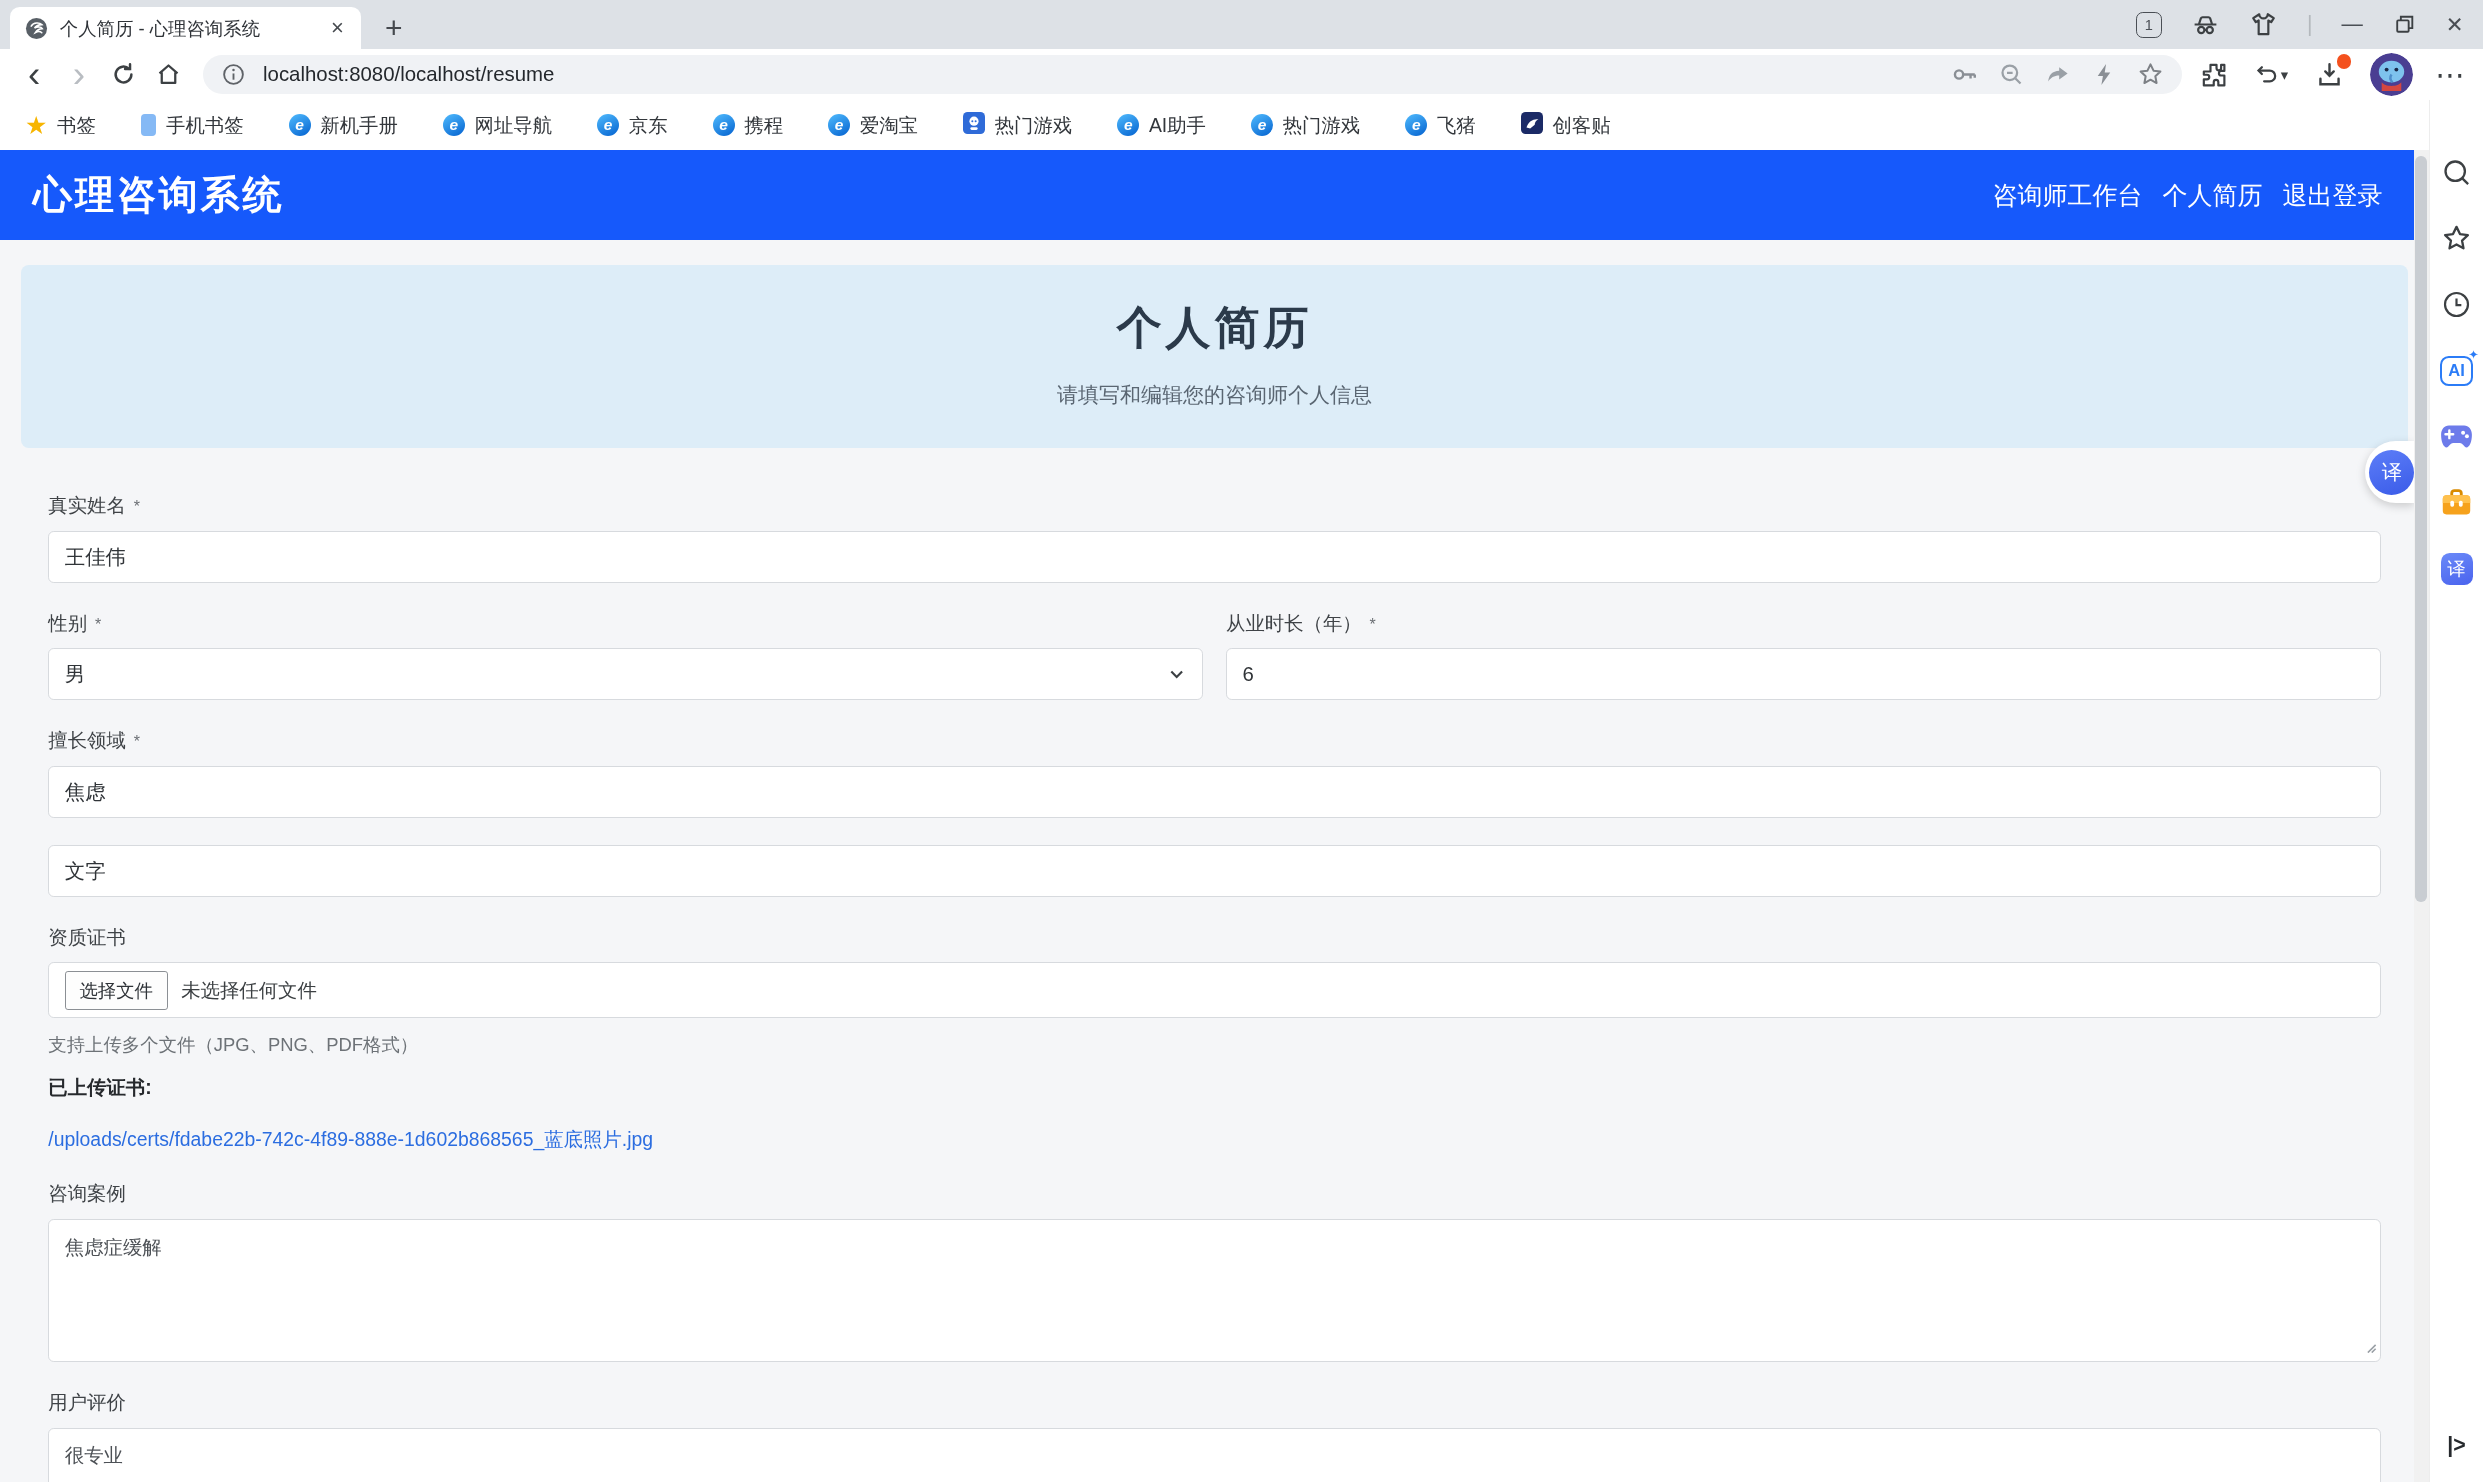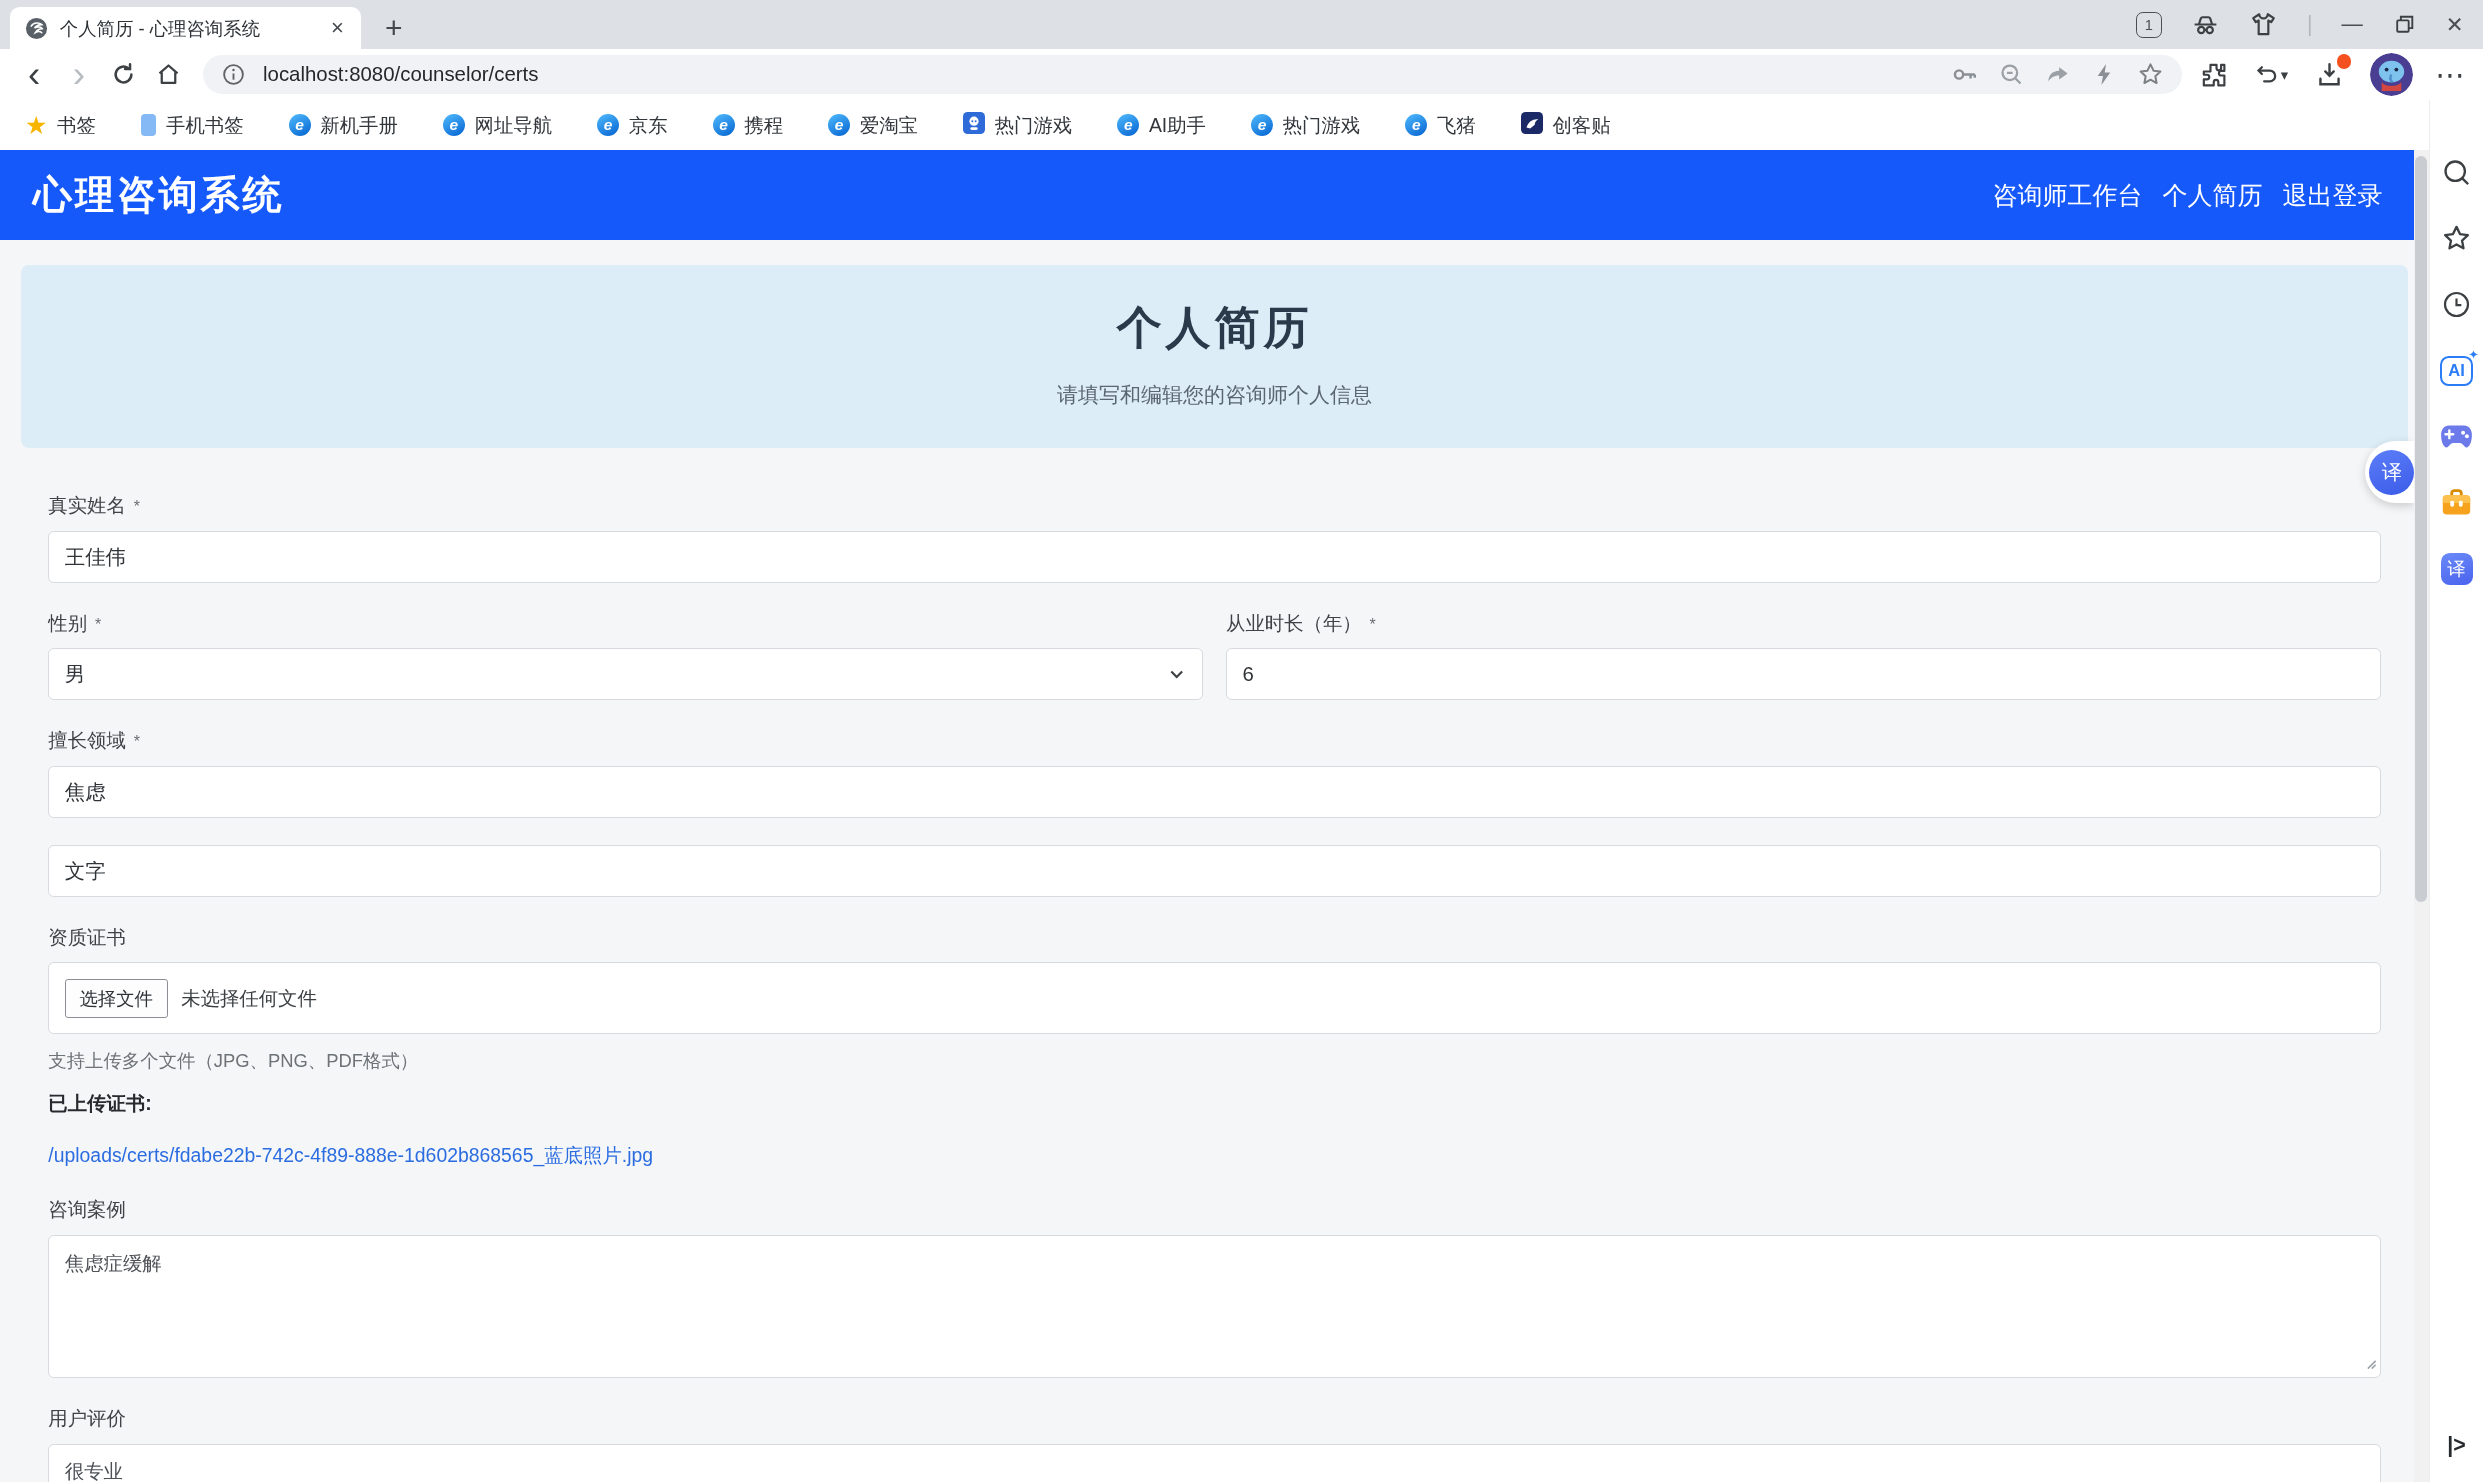--- a/index.html
+++ b/index.html
@@ -62,21 +62,21 @@
   .form { padding:0 27px; }
   .grp { margin-top:27px; }
   .grp-first { margin-top:44px; }
   .lbl { font-size:19.4px; color:#3f4347; }
   .req { color:#6a6e73; margin-left:7.8px; }
   .ctl { margin-top:11.6px; background:#fff; border:1px solid #d7dade; border-radius:5.8px; height:52px;
          display:flex; align-items:center; padding:0 15.5px; font-size:20.4px; color:#303438; }
   .row { display:flex; gap:23px; }
   .col { flex:1; }
   .chev { margin-left:auto; display:flex; align-items:center; }
-  .upload-box { height:72px;text-align:center; }
+  .upload-box { height:56px;text-align:center; }
   .file-btn { border:1px solid #8b8f94; background:#fdfdfd; border-radius:2.9px; padding:5.8px 13.6px; font-size:18.4px; color:#2f3338; cursor:pointer; }
   .no-file { margin-left:13.6px; font-size:19.4px; color:#3c4043; }
   .hint { margin-top:13.6px; font-size:18.4px; color:#6d7277; }
   .up-head { margin-top:17.5px; font-size:19.4px; font-weight:bold; color:#26292d; }
   .up-link { display:inline-block; margin-top:25px; font-size:19.4px; color:#2b6de0; text-decoration:none; cursor:pointer; }
   .ta { height:143px; align-items:flex-start; padding:13.6px 15.5px; position:relative; color:#4d5156; font-size:19.4px; }
   .ta .resize { position:absolute; right:2.9px; bottom:2.9px; }
   .ta2 { height:204px; }
 
   .float-tr { position:absolute; right:15.5px; top:291px; width:49px; height:62px; background:#fff;
@@ -160,21 +160,21 @@
     </span>
 
     <div class="urlbar">
       <span class="cap-icon">
         <svg viewBox="0 0 24 24" width="25" height="25" fill="none" stroke="#5f6368" stroke-width="1.8">
             <circle cx="12" cy="12" r="9"></circle>
             <path d="M12 11v6"></path>
             <circle cx="12" cy="7.6" r="1.2" fill="#5f6368" stroke="none"></circle>
           </svg>
       </span>
-      <span class="url-text">localhost:8080/counselor/certs</span>
+      <span class="url-text">localhost:8080/localhost/resume</span>
       <span class="flexsp"></span>
       <span class="cap-icon">
         <svg viewBox="0 0 24 24" width="29" height="29" fill="none" stroke="#8a8f95" stroke-width="2">
             <circle cx="7.5" cy="12" r="3.4"></circle>
             <path d="M11 12h9.5M17 12v3.4M20.5 12v2.6"></path>
           </svg>
       </span>
       <span class="cap-icon">
         <svg viewBox="0 0 24 24" width="27" height="27" fill="none" stroke="#9aa0a6" stroke-width="2">
             <circle cx="10.5" cy="10.5" r="6.5"></circle>

